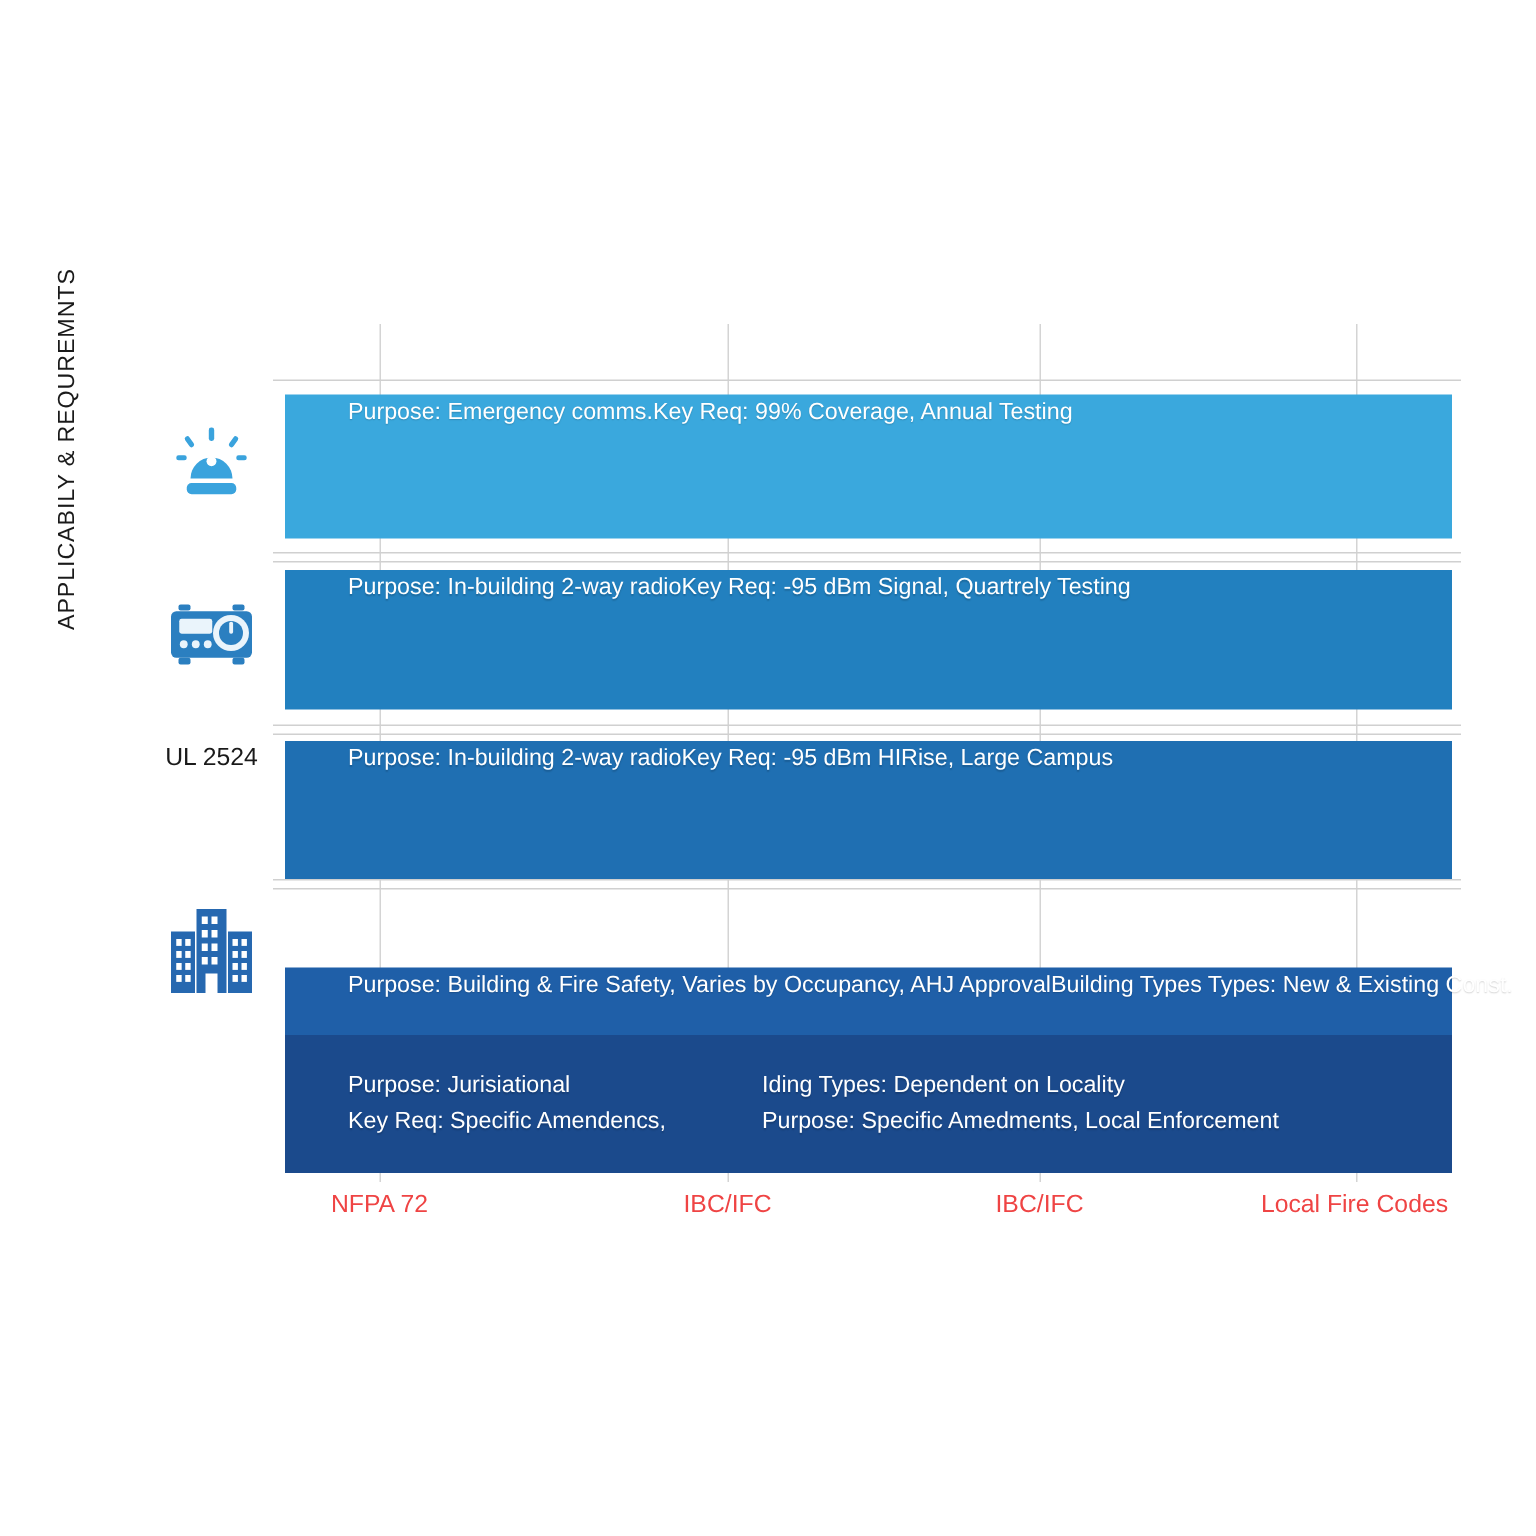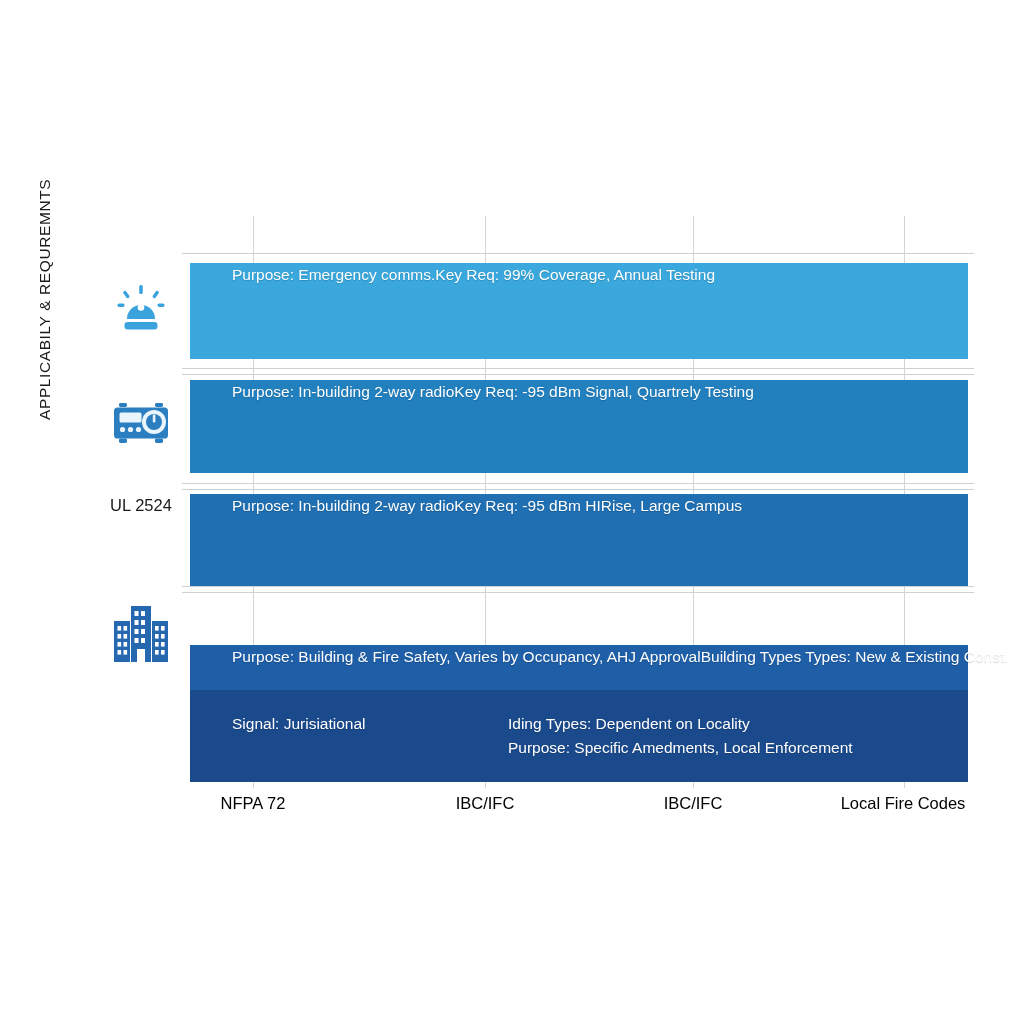--- a/index.html
+++ b/index.html
@@ -80,21 +80,21 @@
   }
   .bar .olayer {
     position: absolute;
     white-space: nowrap;
   }
 
   
   .xtick {
     position: absolute;
     font-size: 16.5px;
-    color: #000000;
+    color: #ef4444;
     white-space: nowrap;
     transform: translateX(-50%);
   }
 
   
   .row-icon {
     position: absolute;
     width: 72px;
     height: 72px;
     display: flex;
@@ -219,21 +219,22 @@
       <div class="line">Key Req: -95 dBm HIRise, Large Campus</div>
     </div>
 
     <div class="bar" id="bar3" style="top:375px; height:83px; background:#1f5fa8;margin-top:48px;">
       <div class="line">Purpose: Building &amp; Fire Safety, Varies by Occupancy, AHJ Approval</div>
       <div class="line">Building Types Types:  New &amp; Existing Const.</div>
     </div>
 
     <div class="bar overlap" id="bar4" style="top:468px; height:92px; background:#1b4a8c;">
       <div class="olayer" style="left:42px; top:22px;">
-        <div class="line">Signal: Jurisiational</div>
+        <div class="line">Purpose: Jurisiational</div>
+        <div class="line">Key Req: Specific Amendencs,</div>
       </div>
       <div class="olayer" style="left:318px; top:22px;">
         <div class="line">Iding Types: Dependent on Locality</div>
         <div class="line">Purpose: Specific Amedments, Local Enforcement</div>
       </div>
     </div>
 
     <div class="xtick" style="left:63px;  top:572px;">NFPA 72</div>
     <div class="xtick" style="left:295px; top:572px;">IBC/IFC</div>
     <div class="xtick" style="left:503px; top:572px;">IBC/IFC</div>

